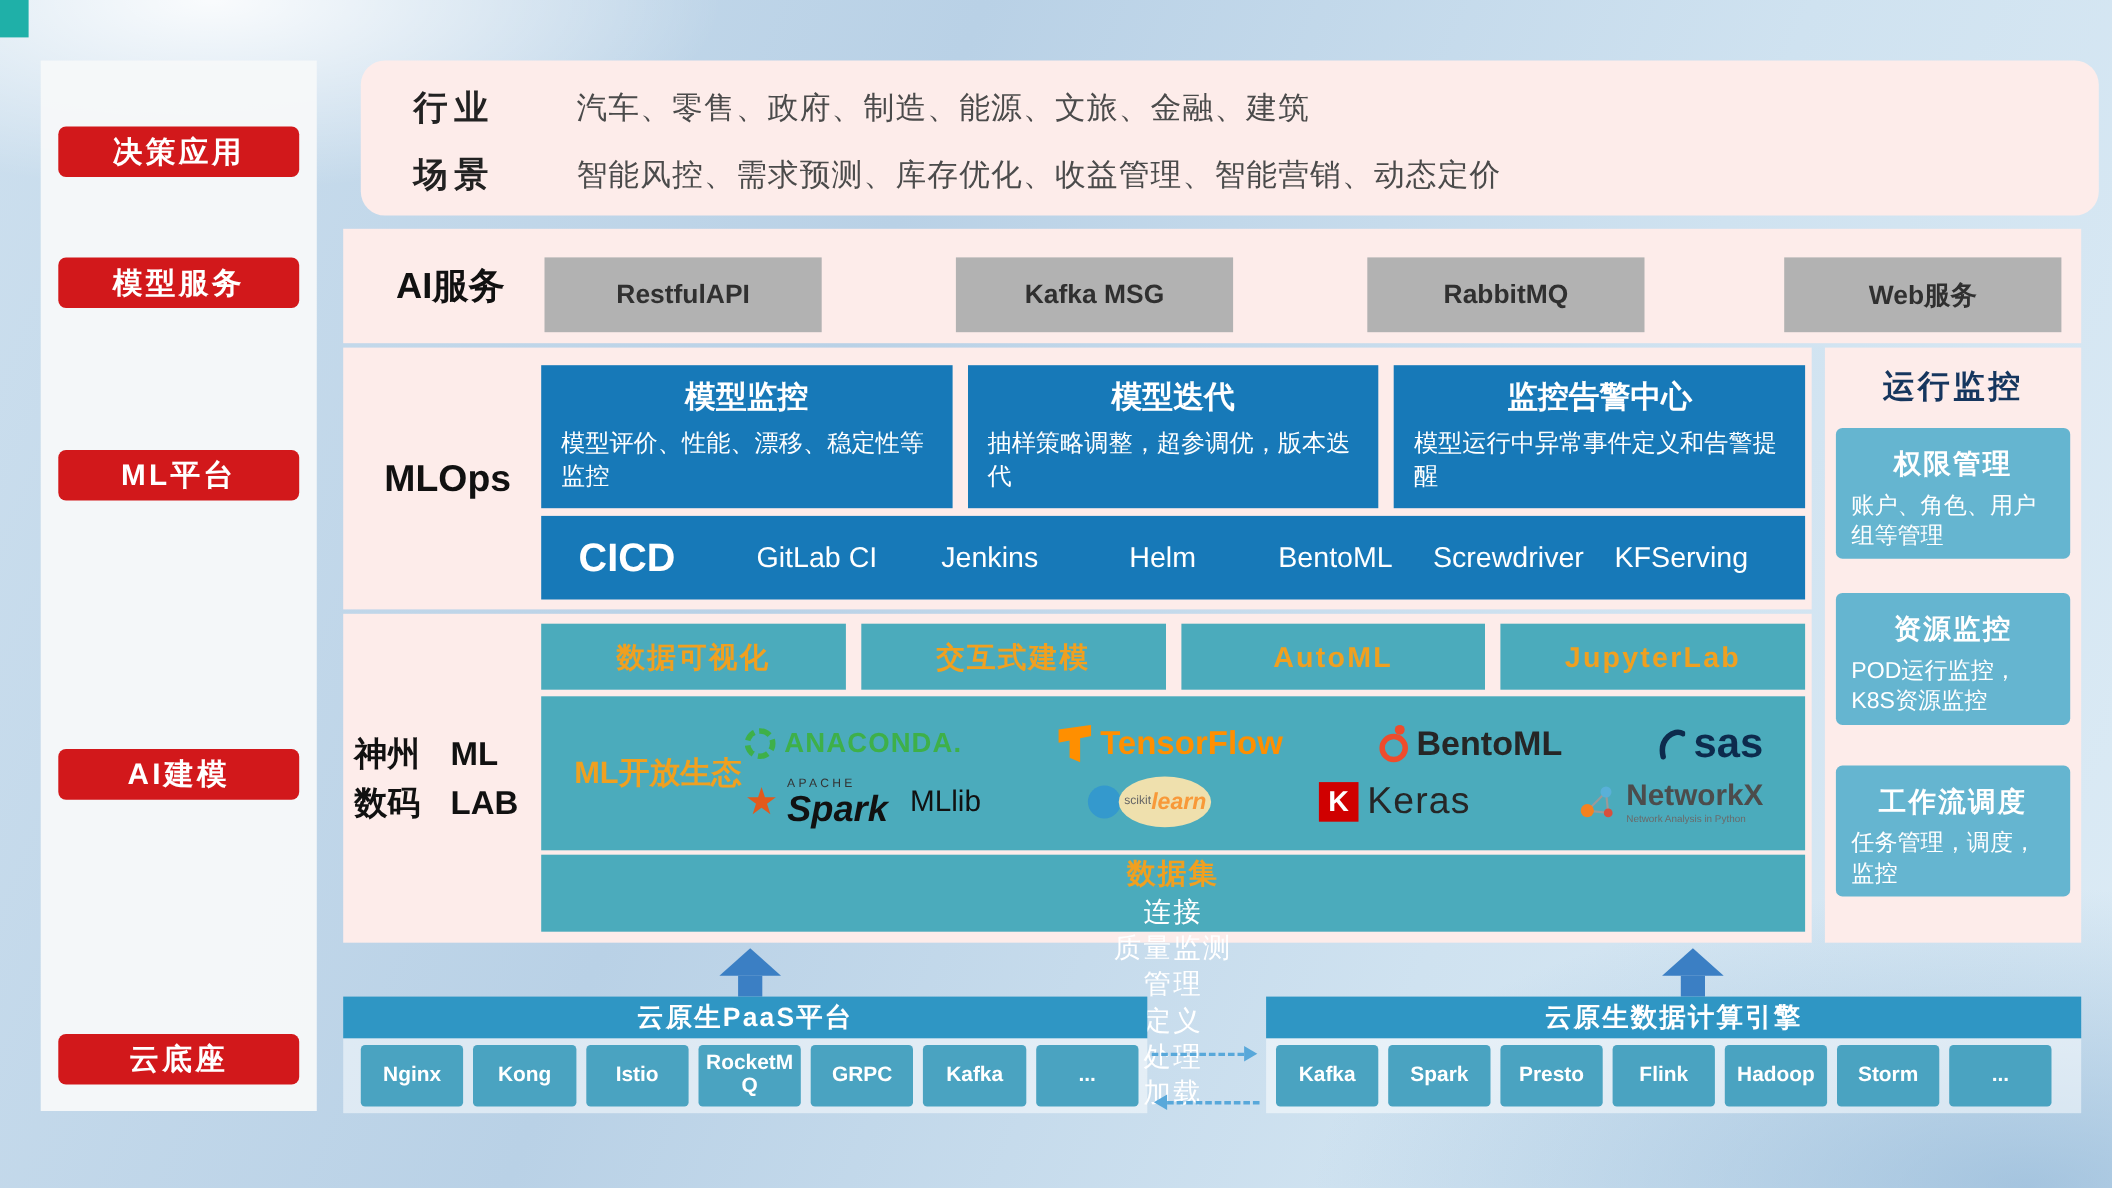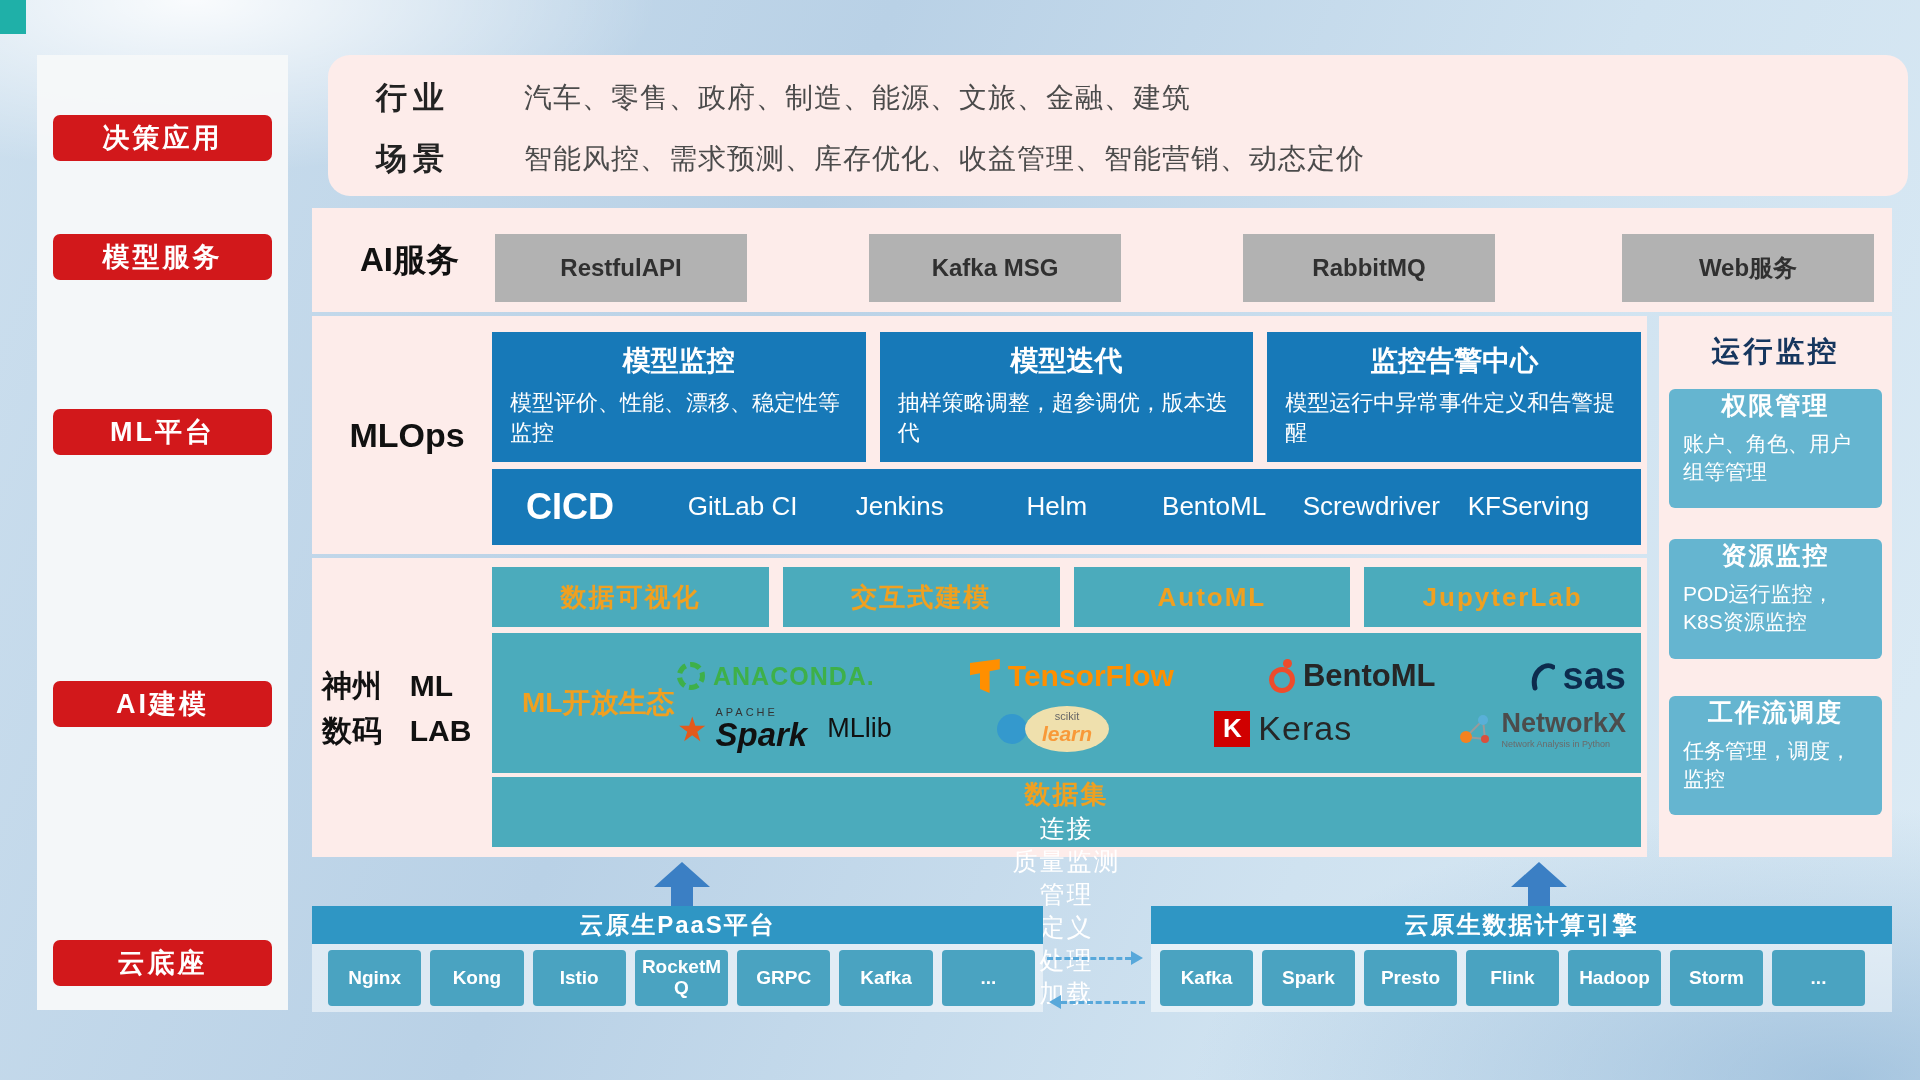--- a/index.html
+++ b/index.html
@@ -46,54 +46,54 @@
 
 .cicd{left:180px;top:153px;width:1149px;height:76px;background:#1779b8;color:#fff;display:flex;align-items:center;padding:0 34px;}
 .cicd-label{font-size:36px;font-weight:bold;margin-right:50px;}
 .cicd-item{flex:1;text-align:center;font-size:26px;line-height:1.15;overflow-wrap:anywhere;}
 
 .tools{left:180px;top:9px;width:1149px;height:60px;display:flex;gap:14px;}
 .tool{flex:1;background:#4babbc;color:#f0a020;font-size:26px;font-weight:bold;display:flex;align-items:center;justify-content:center;letter-spacing:2px;}
 
 .eco{left:180px;top:75px;width:1149px;height:140px;background:#4babbc;display:flex;align-items:center;}
 .eco-label{flex:0 0 185px;padding-left:30px;font-size:28px;font-weight:bold;color:#f0a020;}
-.eco-logos{flex:1;display:flex;flex-direction:column;gap:8px;padding-right:15px;}
+.eco-logos{flex:1;display:flex;flex-direction:column;gap:8px;padding-right:38px;}
 .eco-row{display:flex;align-items:center;justify-content:space-between;}
 .logo{display:flex;align-items:center;gap:8px;}
 
 .anaconda-icon{width:28px;height:28px;border:5px dashed #3eb049;border-radius:50%;}
 .anaconda-text{font-size:25px;font-weight:bold;color:#3eb049;letter-spacing:1px;}
 .tf-icon{width:30px;height:34px;background:#ff8f00;clip-path:polygon(0 12%,100% 0,100% 30%,66% 36%,66% 100%,34% 88%,34% 42%,0 48%);}
 .tf-text{font-size:30px;font-weight:bold;color:#ff8f00;}
 .pt-icon{position:relative;width:26px;height:26px;border:5px solid #ee4c2c;border-radius:50%;margin-top:8px;}
 .pt-icon::after{content:"";position:absolute;top:-13px;right:-2px;width:9px;height:9px;background:#ee4c2c;border-radius:50%;}
 .pt-text{font-size:31px;font-weight:600;color:#262626;}
 .sas-text{font-size:38px;font-weight:bold;color:#0d2b4d;}
 .spark-star{color:#e25a1c;font-size:34px;line-height:1;}
 .spark-stack{display:flex;flex-direction:column;line-height:1;}
 .spark-apache{font-size:11px;color:#333;letter-spacing:3px;}
 .spark-text{font-size:33px;font-weight:bold;font-style:italic;color:#111;}
 .mllib-text{font-size:27px;color:#111;margin-left:12px;}
 .sk-ball{width:30px;height:30px;background:#3499cd;border-radius:50%;margin-right:-10px;}
-.sk-pill{position:relative;width:84px;height:46px;background:#efe0ad;border-radius:50%;display:flex;flex-direction:column;
+.sk-pill{position:relative;width:84px;height:46px;background:#efe0ad;border-radius:50%;display:flex;flex-direction:row;
   align-items:center;justify-content:center;}
 .sk-scikit{font-size:11px;color:#666;line-height:1;}
 .sk-learn{font-size:21px;font-weight:bold;font-style:italic;color:#f89939;line-height:1.1;}
 .keras-box{width:36px;height:36px;background:#d00000;color:#fff;font-size:26px;font-weight:bold;display:flex;align-items:center;justify-content:center;}
 .keras-text{font-size:34px;color:#262626;letter-spacing:1px;}
 .nx-stack{display:flex;flex-direction:column;line-height:1.2;}
 .nx-text{font-size:27px;font-weight:bold;color:#4c4c4c;}
 .nx-tag{font-size:9px;color:#6a6a6a;}
 
 .dataset{left:180px;top:219px;width:1149px;height:70px;background:#4babbc;display:flex;align-items:center;justify-content:space-between;padding:0 72px;flex-direction:column;}
 .ds-label{font-size:26px;font-weight:bold;color:#f0a020;letter-spacing:2px;}
 .ds-item{font-size:25px;color:#fff;letter-spacing:2px;}
 
 .mon-title{position:absolute;top:16px;left:0;width:100%;text-align:center;font-size:29px;font-weight:bold;color:#16365e;letter-spacing:3px;}
-.mon-card{position:absolute;left:10px;width:213px;background:#65b5d0;border-radius:6px;color:#fff;padding:0 14px;}
+.mon-card{position:absolute;left:10px;width:213px;background:#65b5d0;border-radius:6px;color:#fff;padding:16px 14px;}
 .mon-card-title{font-size:25px;font-weight:bold;text-align:center;margin-bottom:8px;letter-spacing:2px;}
 .mon-card-desc{font-size:21px;line-height:1.35;}
 .mon-c1{top:73px;height:119px;}
 .mon-c2{top:223px;height:120px;}
 .mon-c3{top:380px;height:119px;}
 
 .bar{top:906px;height:38px;background:#2f96c4;color:#fff;font-size:24px;font-weight:bold;display:flex;align-items:center;justify-content:center;letter-spacing:2px;}
 .chipstrip{top:944px;height:68px;background:rgba(255,255,255,0.5);}
 .chips{top:950px;height:56px;display:flex;gap:9px;}
 .chip{flex:1;background:#4aa3c1;border-radius:4px;color:#fff;font-size:19px;font-weight:bold;display:flex;align-items:center;

